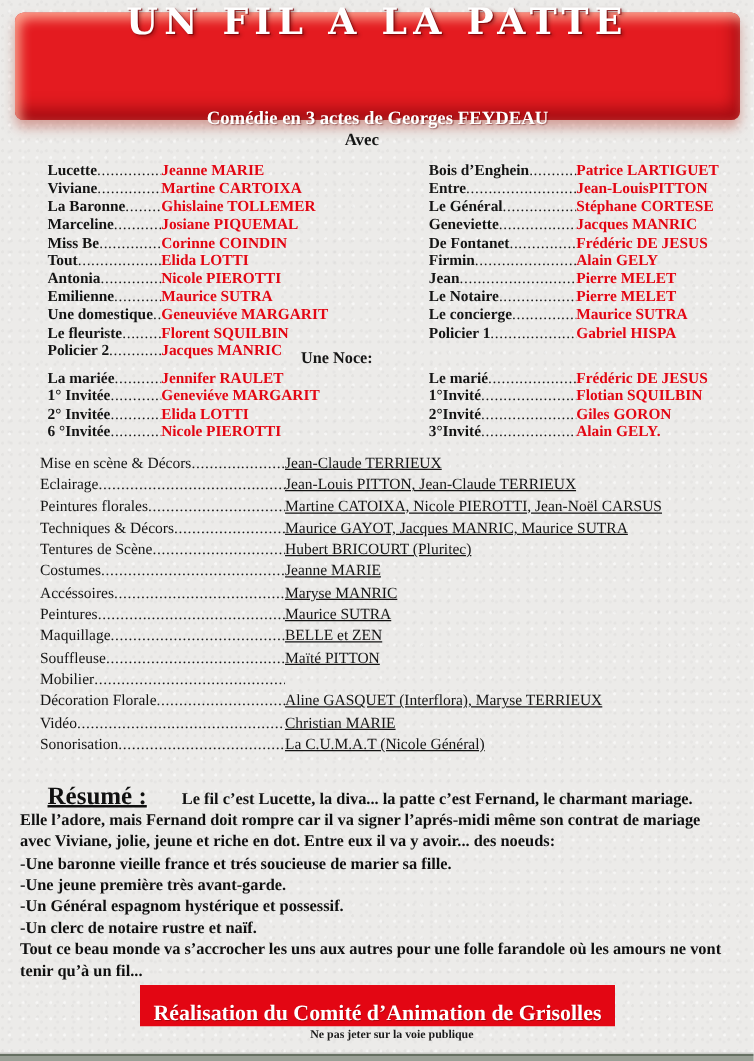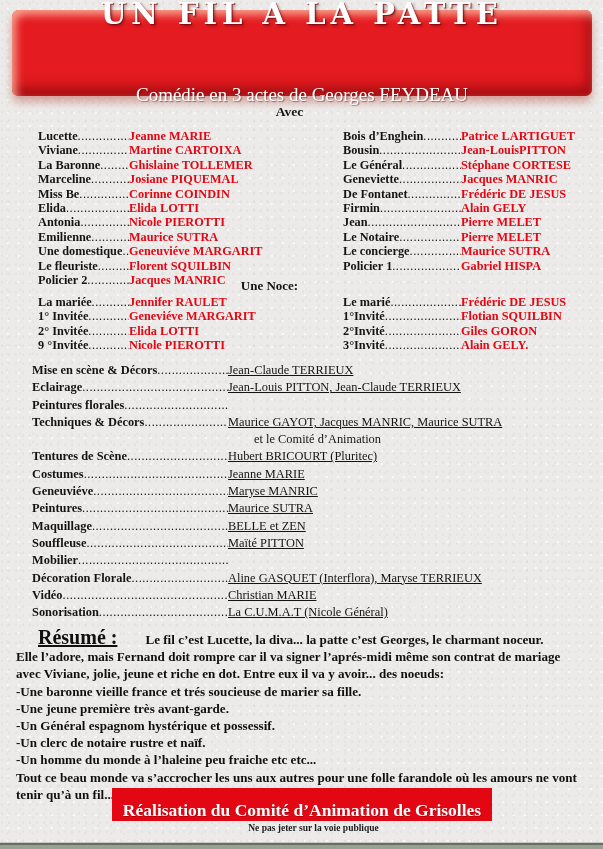--- a/index.html
+++ b/index.html
@@ -24,21 +24,21 @@
       0 6px 9px rgba(195,110,100,0.6);
     display:flex; flex-direction:column; align-items:center; justify-content:center;gap:48px;
   }
   .banner-title {
     color:#ffffff; font-family:"DejaVu Serif", serif; font-weight:bold;
     font-size:29px; letter-spacing:5px; line-height:1;
     text-shadow:1px 1px 0 rgba(130,5,10,0.75), 2px 2px 3px rgba(70,0,0,0.45);
     white-space:nowrap;
   }
   .banner-subtitle {
-    margin-top:7px; color:#ffffff; font-weight:normal; font-size:19px;
+    margin-top:7px; color:#ffffff; font-weight:bold; font-size:15px;
     text-shadow:1px 1px 1px rgba(90,0,0,0.5); white-space:nowrap;
   }
 
   
   .avec-heading {
     position:absolute; top:104px; left:0; width:100%; text-align:center;
     transform:translateX(-12px);
     font-size:13.5px; font-weight:bold; color:#161616;
   }
   .noce-heading {
@@ -62,21 +62,21 @@
 
   .noce-left  { left:38px;  top:295px; width:290px; }
   .noce-right { left:343px; top:295px; width:255px; }
   .noce-left  .lead { width:91px;  }
   .noce-right .lead { width:118px; }
 
   
   .credits { position:absolute; left:32px; top:362px; width:560px;
              font-size:12.4px; line-height:17.3px; }
   .credits .lead { width:196px; }
-  .credits .role { font-weight:bold; }
+  .credits .role { font-weight:normal; }
   .credits .cname { color:#141414; font-weight:normal; white-space:nowrap;text-decoration:underline; }
   .credit-extra { padding-left:222px; color:#141414; }
   .credit-extra:empty { display:none; }
 
   
   .resume { position:absolute; left:16px; top:629px; width:578px;
             color:#101010; font-weight:bold; font-size:13.1px; line-height:17.2px; }
   .resume-first { padding-left:22px; white-space:nowrap; }
   .resume-label { font-size:20px; text-decoration:underline; margin-right:28px; }
   .resume-line { white-space:nowrap; }
@@ -132,21 +132,21 @@
         <span class="lead"><span class="role">Marceline</span><span class="dots">........................................................................................................................</span></span>
         <span class="name">Josiane PIQUEMAL</span>
       </div>
 
       <div class="row">
         <span class="lead"><span class="role">Miss Be</span><span class="dots">........................................................................................................................</span></span>
         <span class="name">Corinne COINDIN</span>
       </div>
 
       <div class="row">
-        <span class="lead"><span class="role">Elida</span><span class="dots">........................................................................................................................</span></span>
+        <span class="lead"><span class="role">Tout</span><span class="dots">........................................................................................................................</span></span>
         <span class="name">Elida LOTTI</span>
       </div>
 
       <div class="row">
         <span class="lead"><span class="role">Antonia</span><span class="dots">........................................................................................................................</span></span>
         <span class="name">Nicole PIEROTTI</span>
       </div>
 
       <div class="row">
         <span class="lead"><span class="role">Emilienne</span><span class="dots">........................................................................................................................</span></span>
@@ -170,21 +170,21 @@
     </div>
 
   <div class="cast-col cast-right">
 
       <div class="row">
         <span class="lead"><span class="role">Bois d’Enghein</span><span class="dots">........................................................................................................................</span></span>
         <span class="name">Patrice LARTIGUET</span>
       </div>
 
       <div class="row">
-        <span class="lead"><span class="role">Bousin</span><span class="dots">........................................................................................................................</span></span>
+        <span class="lead"><span class="role">Entre</span><span class="dots">........................................................................................................................</span></span>
         <span class="name">Jean-LouisPITTON</span>
       </div>
 
       <div class="row">
         <span class="lead"><span class="role">Le Général</span><span class="dots">........................................................................................................................</span></span>
         <span class="name">Stéphane CORTESE</span>
       </div>
 
       <div class="row">
         <span class="lead"><span class="role">Geneviette</span><span class="dots">........................................................................................................................</span></span>
@@ -235,21 +235,21 @@
         <span class="lead"><span class="role">1° Invitée</span><span class="dots">........................................................................................................................</span></span>
         <span class="name">Geneviéve MARGARIT</span>
       </div>
 
       <div class="row">
         <span class="lead"><span class="role">2° Invitée</span><span class="dots">........................................................................................................................</span></span>
         <span class="name">Elida LOTTI</span>
       </div>
 
       <div class="row">
-        <span class="lead"><span class="role">9 °Invitée</span><span class="dots">........................................................................................................................</span></span>
+        <span class="lead"><span class="role">6 °Invitée</span><span class="dots">........................................................................................................................</span></span>
         <span class="name">Nicole PIEROTTI</span>
       </div>
     </div>
 
   <div class="cast-col noce-right">
 
       <div class="row">
         <span class="lead"><span class="role">Le marié</span><span class="dots">........................................................................................................................</span></span>
         <span class="name">Frédéric DE JESUS</span>
       </div>
@@ -284,51 +284,51 @@
         <div class="row">
           <span class="lead"><span class="role">Eclairage</span><span class="dots">........................................................................................................................</span></span>
           <span class="cname">Jean-Louis PITTON, Jean-Claude TERRIEUX</span>
         </div>
 
       </div>
 
       <div>
         <div class="row">
           <span class="lead"><span class="role">Peintures florales</span><span class="dots">........................................................................................................................</span></span>
+          <span class="cname">Martine CATOIXA, Nicole PIEROTTI, Jean-Noël CARSUS</span>
         </div>
 
       </div>
 
       <div>
         <div class="row">
           <span class="lead"><span class="role">Techniques &amp; Décors</span><span class="dots">........................................................................................................................</span></span>
           <span class="cname">Maurice GAYOT, Jacques MANRIC, Maurice SUTRA</span>
         </div>
-        <div class="credit-extra">et le Comité d’Animation</div>
       </div>
 
       <div>
         <div class="row">
           <span class="lead"><span class="role">Tentures de Scène</span><span class="dots">........................................................................................................................</span></span>
           <span class="cname">Hubert BRICOURT (Pluritec)</span>
         </div>
 
       </div>
 
       <div>
         <div class="row">
           <span class="lead"><span class="role">Costumes</span><span class="dots">........................................................................................................................</span></span>
           <span class="cname">Jeanne MARIE</span>
         </div>
 
       </div>
 
       <div>
         <div class="row">
-          <span class="lead"><span class="role">Geneuviéve</span><span class="dots">........................................................................................................................</span></span>
+          <span class="lead"><span class="role">Accéssoires</span><span class="dots">........................................................................................................................</span></span>
           <span class="cname">Maryse MANRIC</span>
         </div>
 
       </div>
 
       <div>
         <div class="row">
           <span class="lead"><span class="role">Peintures</span><span class="dots">........................................................................................................................</span></span>
           <span class="cname">Maurice SUTRA</span>
         </div>
@@ -378,37 +378,36 @@
         <div class="row">
           <span class="lead"><span class="role">Sonorisation</span><span class="dots">........................................................................................................................</span></span>
           <span class="cname">La C.U.M.A.T (Nicole Général)</span>
         </div>
 
       </div>
     </div>
 
   <div class="resume">
     <div class="resume-first">
-      <span class="resume-label">Résumé :</span><span>Le fil c’est Lucette, la diva... la patte c’est Georges, le charmant noceur.</span>
+      <span class="resume-label">Résumé :</span><span>Le fil c’est Lucette, la diva... la patte c’est Fernand, le charmant mariage.</span>
     </div>
     <div>
 
         <div class="resume-line">Elle l’adore, mais Fernand doit rompre car il va signer l’aprés-midi même son contrat de mariage</div>
 
         <div class="resume-line">avec Viviane, jolie, jeune et riche en dot. Entre eux il va y avoir... des noeuds:</div>
 
         <div class="resume-line">-Une baronne vieille france et trés soucieuse de marier sa fille.</div>
 
         <div class="resume-line">-Une jeune première très avant-garde.</div>
 
         <div class="resume-line">-Un Général espagnom hystérique et possessif.</div>
 
         <div class="resume-line">-Un clerc de notaire rustre et naïf.</div>
 
-        <div class="resume-line">-Un homme du monde à l’haleine peu fraiche etc etc...</div>
 
         <div class="resume-line">Tout ce beau monde va s’accrocher les uns aux autres pour une folle farandole où les amours ne vont</div>
 
         <div class="resume-line">tenir qu’à un fil...</div>
       </div>
   </div>
 
   <div class="footer-banner">
     <span class="footer-banner-text">Réalisation du Comité d’Animation de Grisolles</span>
   </div>

